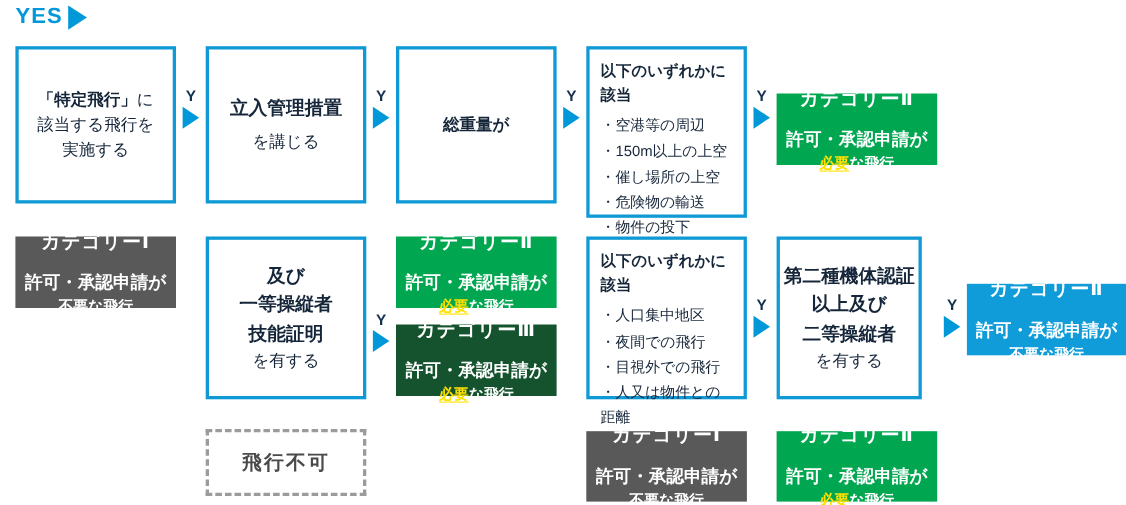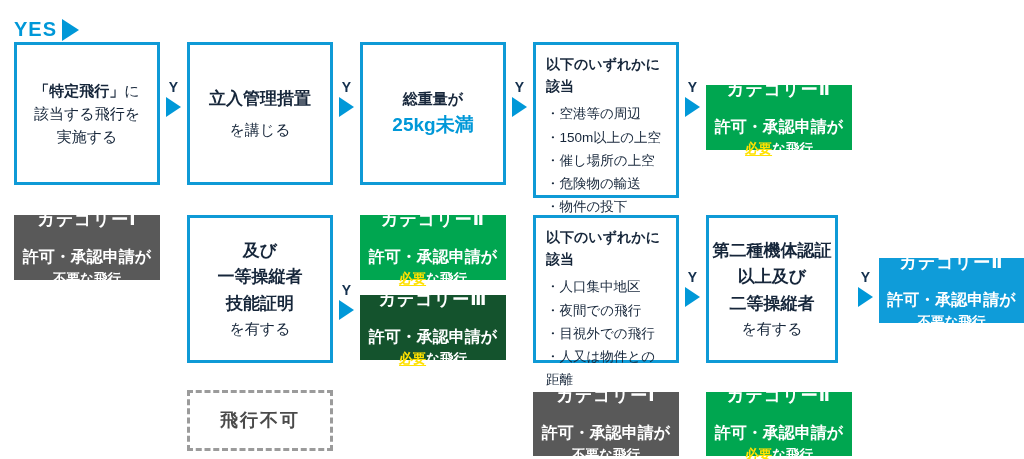--- a/index.html
+++ b/index.html
@@ -32,21 +32,21 @@
   .c2 { font-size:16px; margin-top:16px;font-weight:bold; }
   .c3 { font-size:13.5px; font-weight:bold; margin-top:2px; }
   .em { text-decoration:underline; text-underline-offset:2px; }
   .em.ylw { color:#ffe100; }
 
   
   .arrow { position:absolute; display:flex; flex-direction:column; align-items:center; gap:3px; }
   .ylab { font-size:14px; font-weight:bold; color:#14304e; line-height:1; }
   .tri { width:0; height:0; border-left:15px solid #0098d8;
          border-top:10px solid transparent; border-bottom:10px solid transparent; }
-  .yes-flag { position:absolute; left:14px; top:18px; display:flex; align-items:center; gap:5px; }
+  .yes-flag { position:absolute; left:14px; top:4px; display:flex; align-items:center; gap:5px; }
   .yes-text { color:#0098d8; font-weight:bold; font-size:20px; letter-spacing:1px; }
   .tri-lg { border-left-width:17px; border-top-width:11px; border-bottom-width:11px; }
 </style>
 </head>
 <body>
 
 <div class="stage">
 
   <div class="yes-flag">
     <span class="yes-text">YES</span>
@@ -69,21 +69,20 @@
     <div class="mt6">を講じる</div>
   </div>
 
   <div class="arrow" style="left:333px;top:80px;width:27px">
     <span class="ylab">Y</span>
     <span class="tri"></span>
   </div>
 
   <div class="node" style="left:360px;top:42px;width:146px;height:143px">
     <div class="b">総重量が</div>
-    <div class="wt b">25kg未満</div>
   </div>
 
   <div class="arrow" style="left:506px;top:80px;width:27px">
     <span class="ylab">Y</span>
     <span class="tri"></span>
   </div>
 
   <div class="node list" style="left:533px;top:42px;width:146px;height:156px">
     <div class="lt">以下のいずれかに該当</div>
     <div class="li">・空港等の周辺</div>

